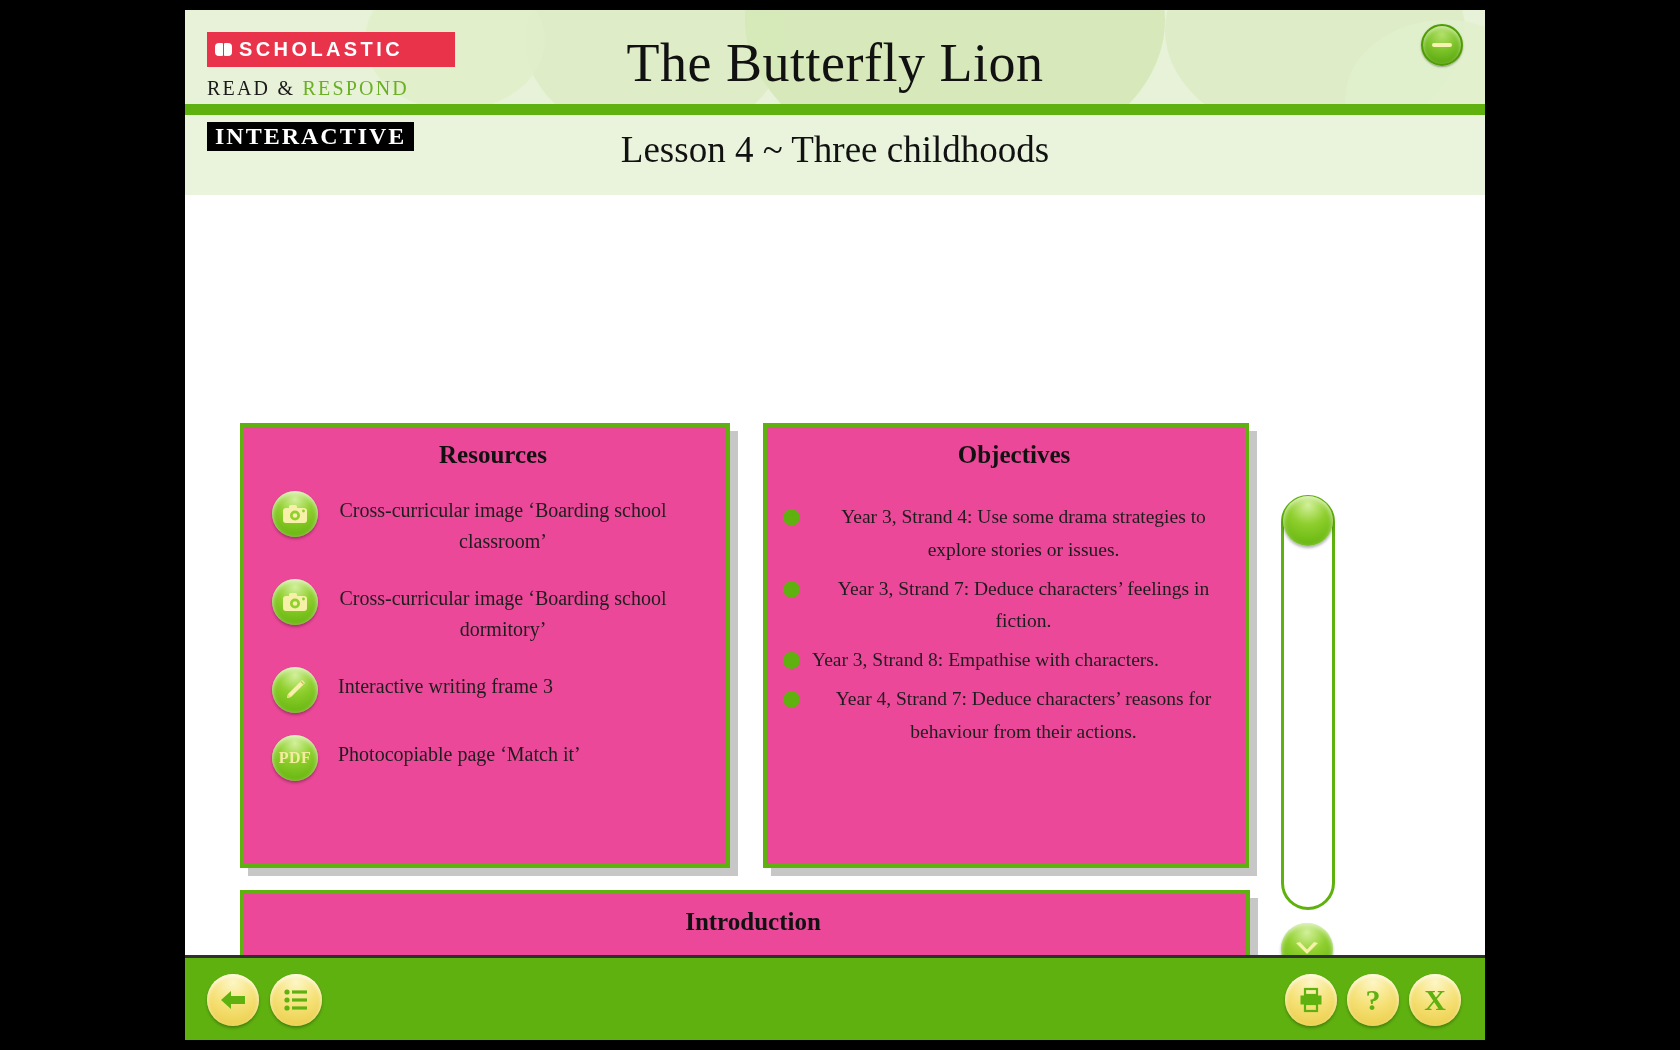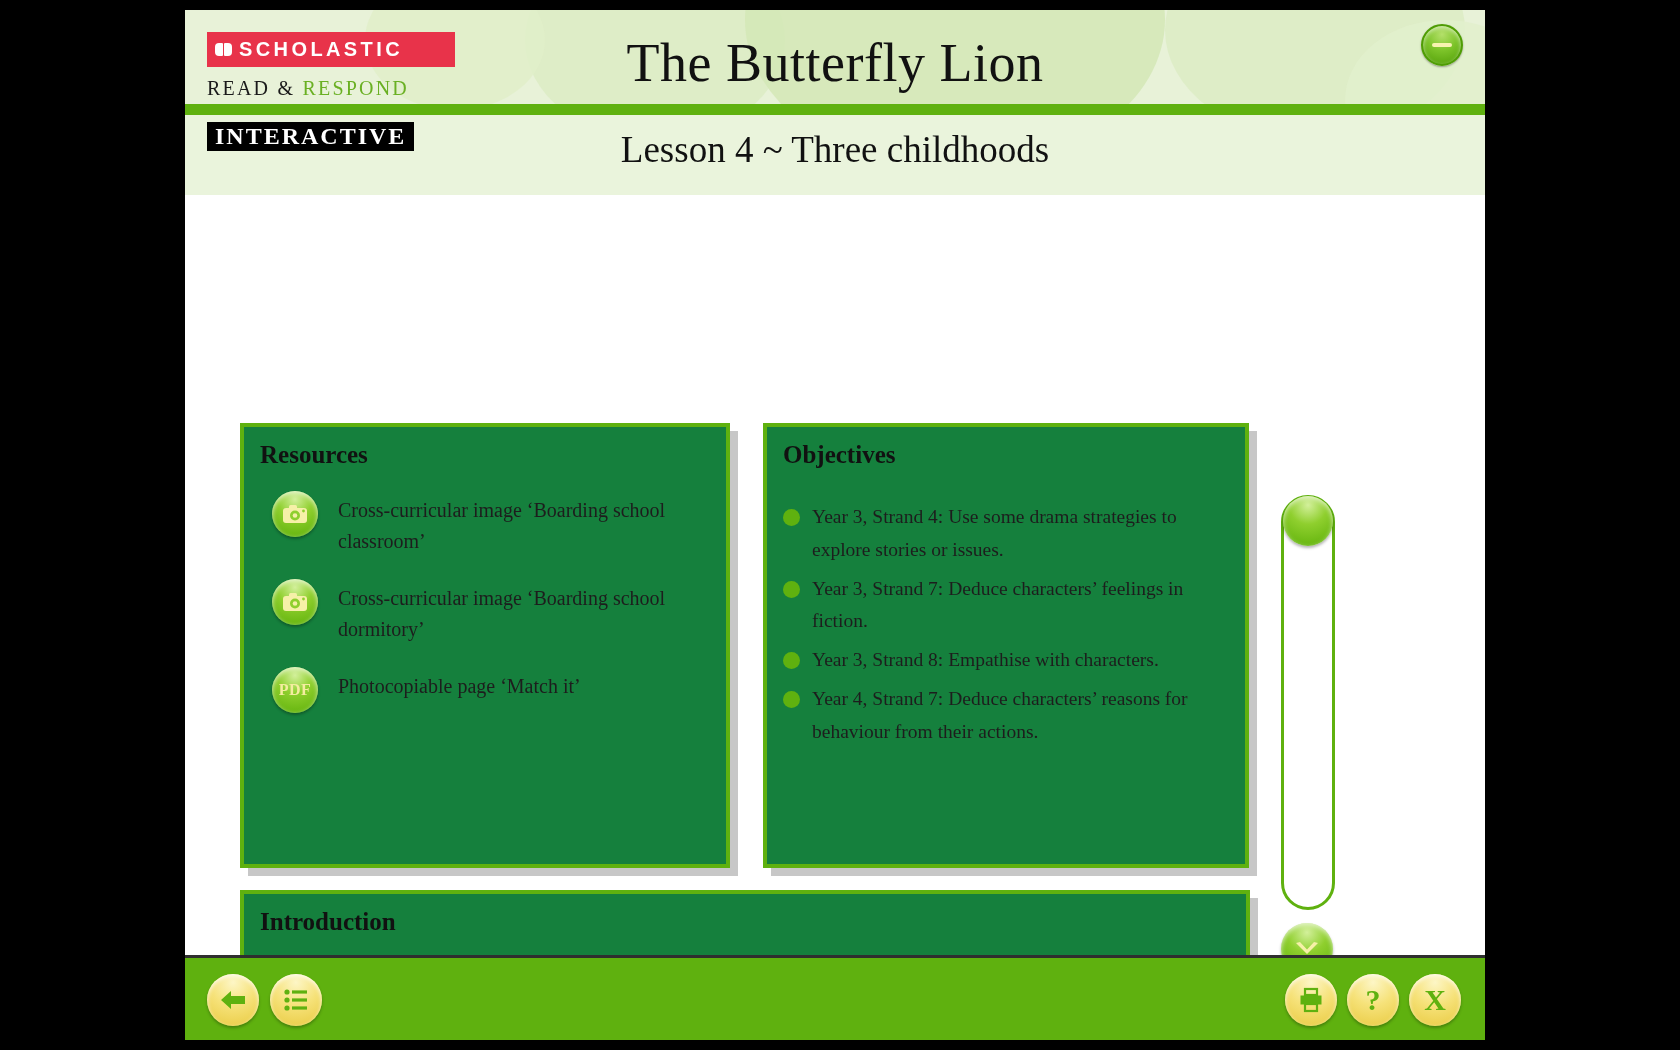--- a/index.html
+++ b/index.html
@@ -48,22 +48,22 @@
               border-radius:50%; z-index:8; cursor:pointer;
               background:radial-gradient(circle at 50% 22%, #b4e06a 0%, #7dc42a 45%, #4f9c05 100%);
               border:2px solid #4f9c05;
               box-shadow:inset 0 2px 4px rgba(255,255,255,.6), 0 1px 2px rgba(0,0,0,.35);
               display:flex; align-items:center; justify-content:center; }
   .minimise i { display:block; width:20px; height:4px; background:#f7f3b0; border-radius:2px; }
 
   
   .body { position:relative; width:100%; height:760px; background:#fff; }
 
-  .panel { position:absolute; background:#15803d; border:4px solid #5fb10f;
-           box-shadow:8px 8px 0 rgba(0,0,0,.22); }
+  .panel { position:absolute; background:#ec4899; border:4px solid #5fb10f;
+           box-shadow:8px 8px 0 rgba(0,0,0,.22);text-align:center; }
   .panel h2 { font-size:25px; font-weight:bold; color:#111; padding:14px 0 0 16px;
               font-family:"Liberation Serif", serif; }
 
   #resources { left:55px; top:228px; width:490px; height:445px; }
   #objectives { left:578px; top:228px; width:486px; height:445px; }
   #introduction { left:55px; top:695px; width:1010px; height:145px; }
 
   .res-list { margin-top:22px; }
   .res-item { display:flex; align-items:flex-start; margin:0 0 22px 28px; }
   .res-ico { width:46px; height:46px; border-radius:50%; flex:0 0 auto; margin-right:20px;
@@ -170,20 +170,30 @@
               <rect x="1" y="4" width="24" height="15" rx="3" fill="#f6f0a8"></rect>
               <rect x="7" y="1" width="8" height="4" rx="1.5" fill="#f6f0a8"></rect>
               <circle cx="13" cy="11.5" r="5" fill="#8fcf2e"></circle>
               <circle cx="13" cy="11.5" r="2.3" fill="#f6f0a8"></circle>
               <circle cx="21.5" cy="7" r="1.4" fill="#8fcf2e"></circle>
             </svg>
           </span>
           <span class="res-label">Cross-curricular image ‘Boarding school dormitory’</span>
         </div>
 
+        <div class="res-item">
+          <span class="res-ico">
+            <svg width="26" height="26" viewBox="0 0 26 26" aria-hidden="true">
+              <polygon points="20,3 23,6 9,20 5,21 6,17" fill="#f6f0a8"></polygon>
+              <polygon points="5,21 6,17 9,20" fill="#e9dd7a"></polygon>
+              <line x1="19" y1="4.5" x2="21.5" y2="7" stroke="#cbbf55" stroke-width="1.2"></line>
+            </svg>
+          </span>
+          <span class="res-label">Interactive writing frame 3</span>
+        </div>
 
         <div class="res-item">
           <span class="res-ico">
             <span class="pdf-txt">PDF</span>
           </span>
           <span class="res-label">Photocopiable page ‘Match it’</span>
         </div>
 
       </div>
     </div>

